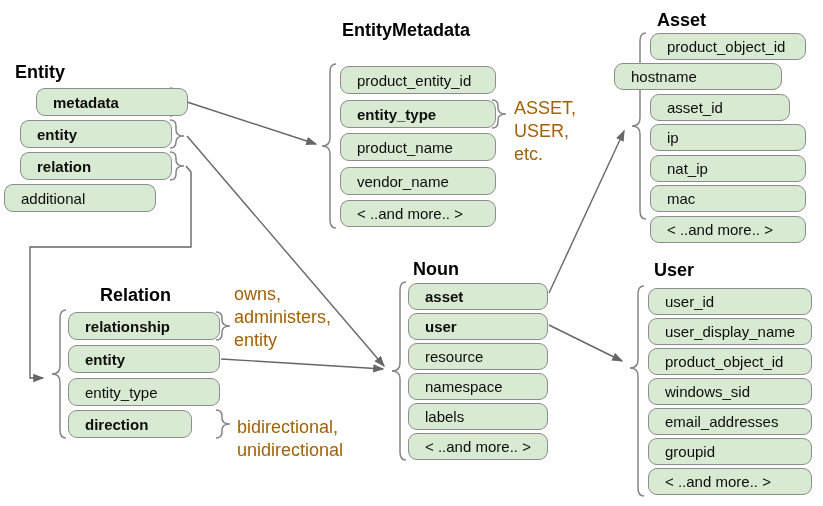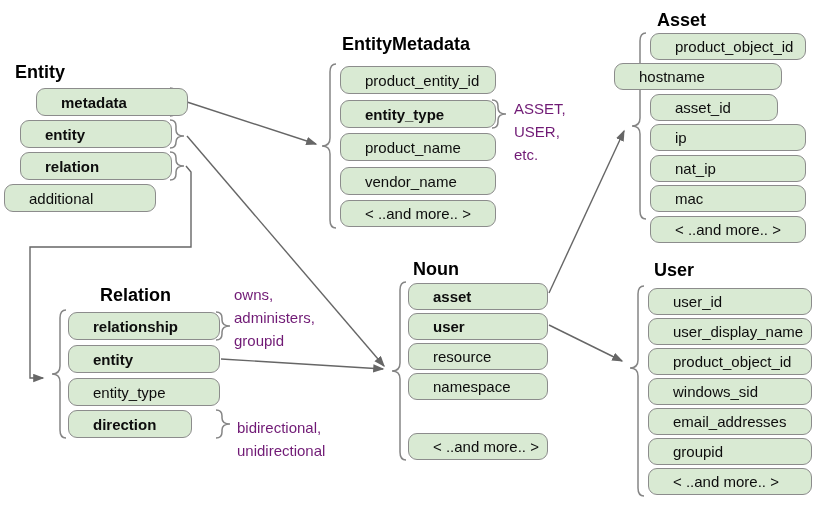--- a/index.html
+++ b/index.html
@@ -5,29 +5,29 @@
   html,body{margin:0;padding:0;background:#ffffff;}
   .canvas{
     position:relative;width:823px;height:506px;background:#ffffff;
     font-family:"Liberation Sans",sans-serif;overflow:hidden;
   }
   svg.connectors{position:absolute;left:0;top:0;width:823px;height:506px;pointer-events:none;}
   .title{position:absolute;font-size:18px;font-weight:700;color:#000;white-space:nowrap;}
   .field{
     position:absolute;box-sizing:border-box;
     background:#d9ead3;border:1.5px solid #8c8c8c;border-radius:9px;
-    font-size:15px;color:#0d0d0d;padding-left:24px;
+    font-size:15px;color:#0d0d0d;padding-left:16px;
     display:flex;align-items:center;white-space:nowrap;
   }
   .h28{height:28px}
   .h27{height:27px}
   .bold{font-weight:700}
   .more{}
   .note{
-    position:absolute;font-size:15px;color:#701a75;
+    position:absolute;font-size:18px;color:#a16207;
     line-height:23px;white-space:pre-line;
   }
 </style>
 </head>
 <body>
 
 <div class="canvas">
 
   <svg class="connectors">
     <defs>
@@ -56,41 +56,42 @@
     <path d="M549,293 L624,131" fill="none" stroke="#666666" stroke-width="1.4" marker-end="url(#ah)"></path>
     <path d="M549,325 L622,361" fill="none" stroke="#666666" stroke-width="1.4" marker-end="url(#ah)"></path>
   </svg>
 
   <div class="title" style="left:15px;top:62px">Entity</div>
   <div class="field h28 bold" style="left:36px;top:88px;width:152px">metadata</div>
   <div class="field h28 bold" style="left:20px;top:120px;width:152px">entity</div>
   <div class="field h28 bold" style="left:20px;top:152px;width:152px">relation</div>
   <div class="field h28" style="left:4px;top:184px;width:152px">additional</div>
 
-  <div class="title" style="left:342px;top:34px">EntityMetadata</div>
+  <div class="title" style="left:342px;top:20px">EntityMetadata</div>
   <div class="field h28" style="left:340px;top:66px;width:156px">product_entity_id</div>
   <div class="field h28 bold" style="left:340px;top:100px;width:156px">entity_type</div>
   <div class="field h28" style="left:340px;top:133px;width:156px">product_name</div>
   <div class="field h28" style="left:340px;top:167px;width:156px">vendor_name</div>
   <div class="field h27 more" style="left:340px;top:200px;width:156px">&lt; ..and more.. &gt;</div>
 
   <div class="title" style="left:657px;top:10px">Asset</div>
   <div class="field h27" style="left:650px;top:33px;width:156px">product_object_id</div>
   <div class="field h27" style="left:614px;top:63px;width:168px">hostname</div>
-  <div class="field h27" style="left:650px;top:94px;width:128px">asset_id</div>
+  <div class="field h27" style="left:650px;top:94px;width:140px">asset_id</div>
   <div class="field h27" style="left:650px;top:124px;width:156px">ip</div>
   <div class="field h27" style="left:650px;top:155px;width:156px">nat_ip</div>
   <div class="field h27" style="left:650px;top:185px;width:156px">mac</div>
   <div class="field h27 more" style="left:650px;top:216px;width:156px">&lt; ..and more.. &gt;</div>
 
   <div class="title" style="left:413px;top:259px">Noun</div>
   <div class="field h27 bold" style="left:408px;top:283px;width:140px">asset</div>
   <div class="field h27 bold" style="left:408px;top:313px;width:140px">user</div>
   <div class="field h27" style="left:408px;top:343px;width:140px">resource</div>
   <div class="field h27" style="left:408px;top:373px;width:140px">namespace</div>
+  <div class="field h27" style="left:408px;top:403px;width:140px">labels</div>
   <div class="field h27 more" style="left:408px;top:433px;width:140px">&lt; ..and more.. &gt;</div>
 
   <div class="title" style="left:100px;top:285px">Relation</div>
   <div class="field h28 bold" style="left:68px;top:312px;width:152px">relationship</div>
   <div class="field h28 bold" style="left:68px;top:345px;width:152px">entity</div>
   <div class="field h28" style="left:68px;top:378px;width:152px">entity_type</div>
   <div class="field h28 bold" style="left:68px;top:410px;width:124px">direction</div>
 
   <div class="title" style="left:654px;top:260px">User</div>
   <div class="field h27" style="left:648px;top:288px;width:164px">user_id</div>
@@ -99,17 +100,17 @@
   <div class="field h27" style="left:648px;top:378px;width:164px">windows_sid</div>
   <div class="field h27" style="left:648px;top:438px;width:164px">groupid</div>
   <div class="field h27" style="left:648px;top:408px;width:164px">email_addresses</div>
   <div class="field h27 more" style="left:648px;top:468px;width:164px">&lt; ..and more.. &gt;</div>
 
   <div class="note" style="left:514px;top:97px">ASSET,
 USER,
 etc.</div>
   <div class="note" style="left:234px;top:283px">owns,
 administers,
-groupid</div>
+entity</div>
   <div class="note" style="left:237px;top:416px">bidirectional,
 unidirectional</div>
 
 </div>
 
 </body></html>

